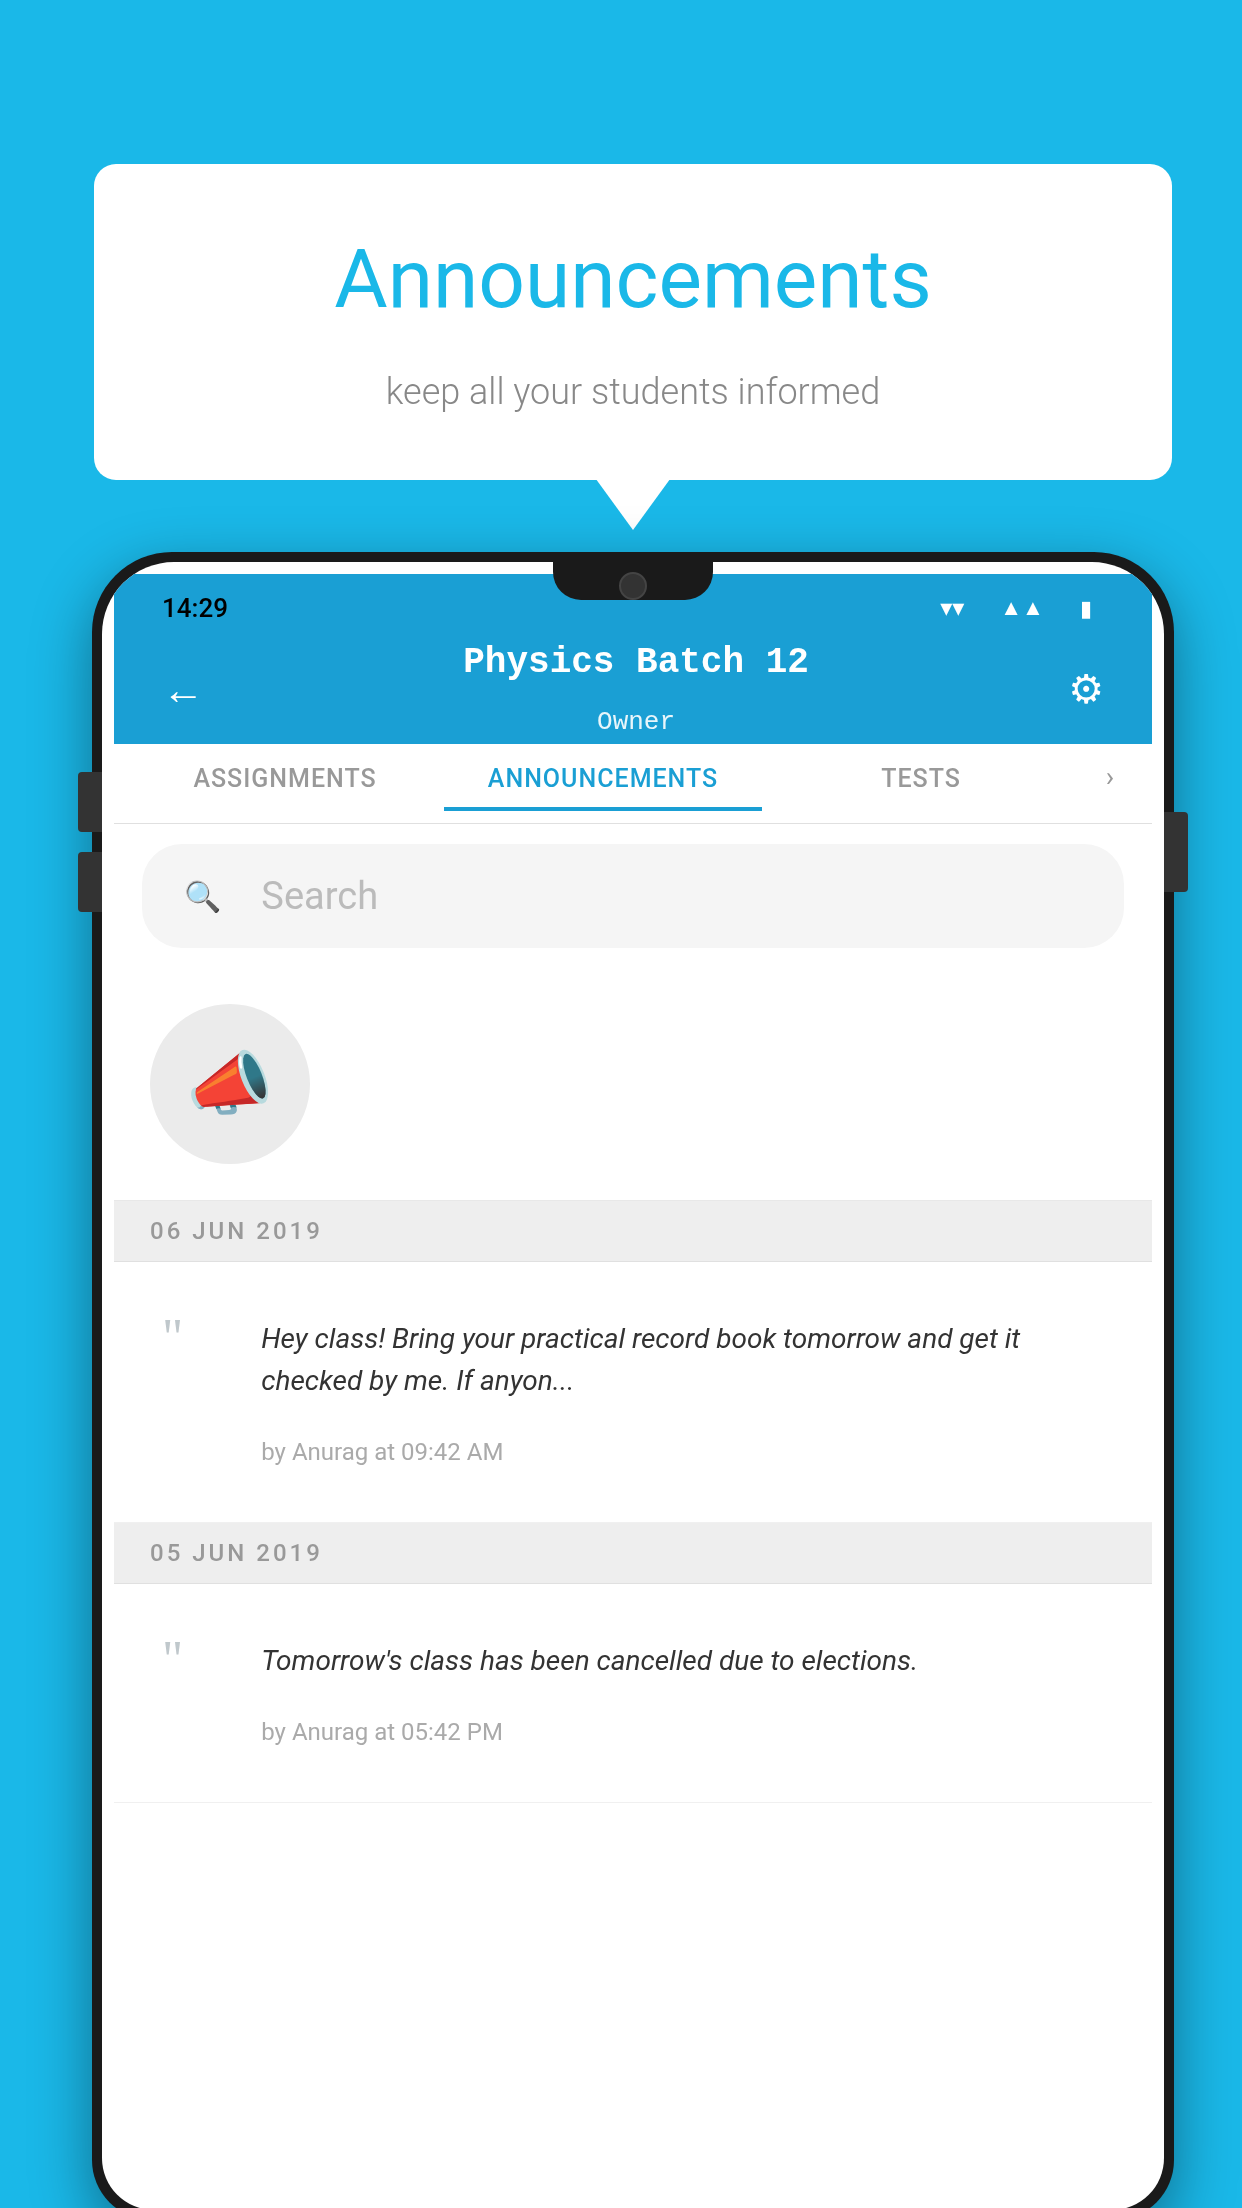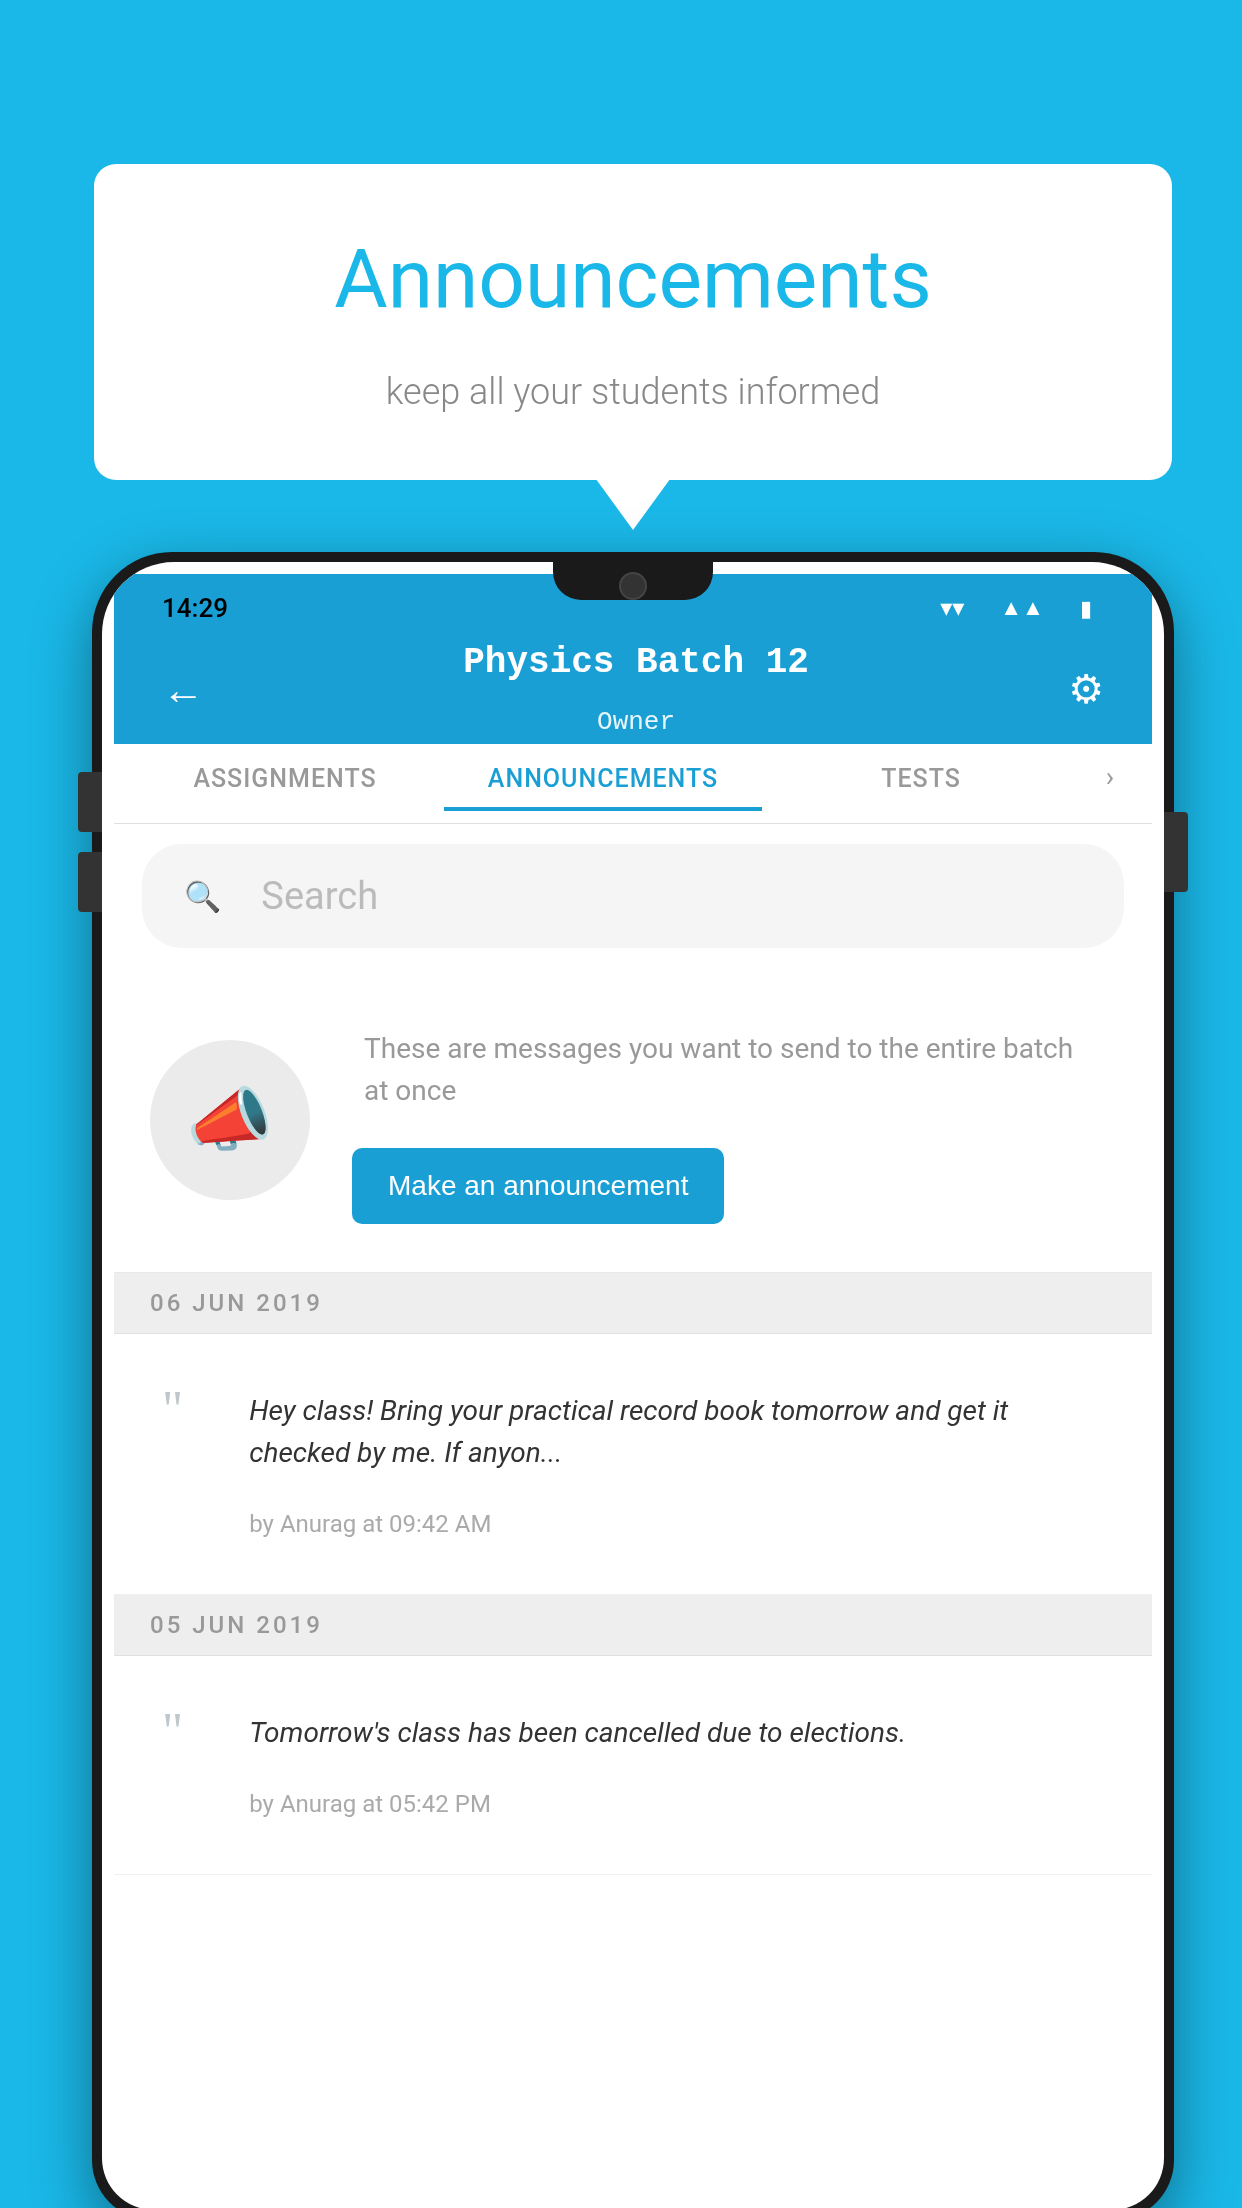--- a/index.html
+++ b/index.html
@@ -291,20 +291,21 @@
     .quote-icon {
       font-size: 52px;
       color: #c0c8cc;
       font-family: Georgia, serif;
       line-height: 1;
       margin-top: 6px;
       flex-shrink: 0;
     }
     .announcement-content {
       flex: 1;
+      margin-left: 12px;
     }
     .announcement-text {
       color: #333;
       font-size: 28px;
       font-style: italic;
       line-height: 1.5;
       margin-bottom: 12px;
     }
     .announcement-meta {
       color: #aaa;
@@ -396,24 +397,20 @@
       <div class="search-bar">
         <span class="search-icon-wrap">🔍</span>
         <span class="search-input-text">Search</span>
       </div>
     </div>
 
     <div class="promo-section">
       <div class="promo-icon-circle">
         <span class="megaphone-icon">📣</span>
       </div>
-      <div class="promo-content">
-        <p class="promo-text">These are messages you want to send to the entire batch at once</p>
-        <button class="announce-btn">Make an announcement</button>
-      </div>
     </div>
 
     <div class="date-divider">06  JUN  2019</div>
 
     <div class="announcement-item">
       <div class="quote-icon">"</div>
       <div class="announcement-content">
         <div class="announcement-text">Hey class! Bring your practical record book tomorrow and get it checked by me. If anyon...</div>
         <div class="announcement-meta">by Anurag at 09:42 AM</div>
       </div>

